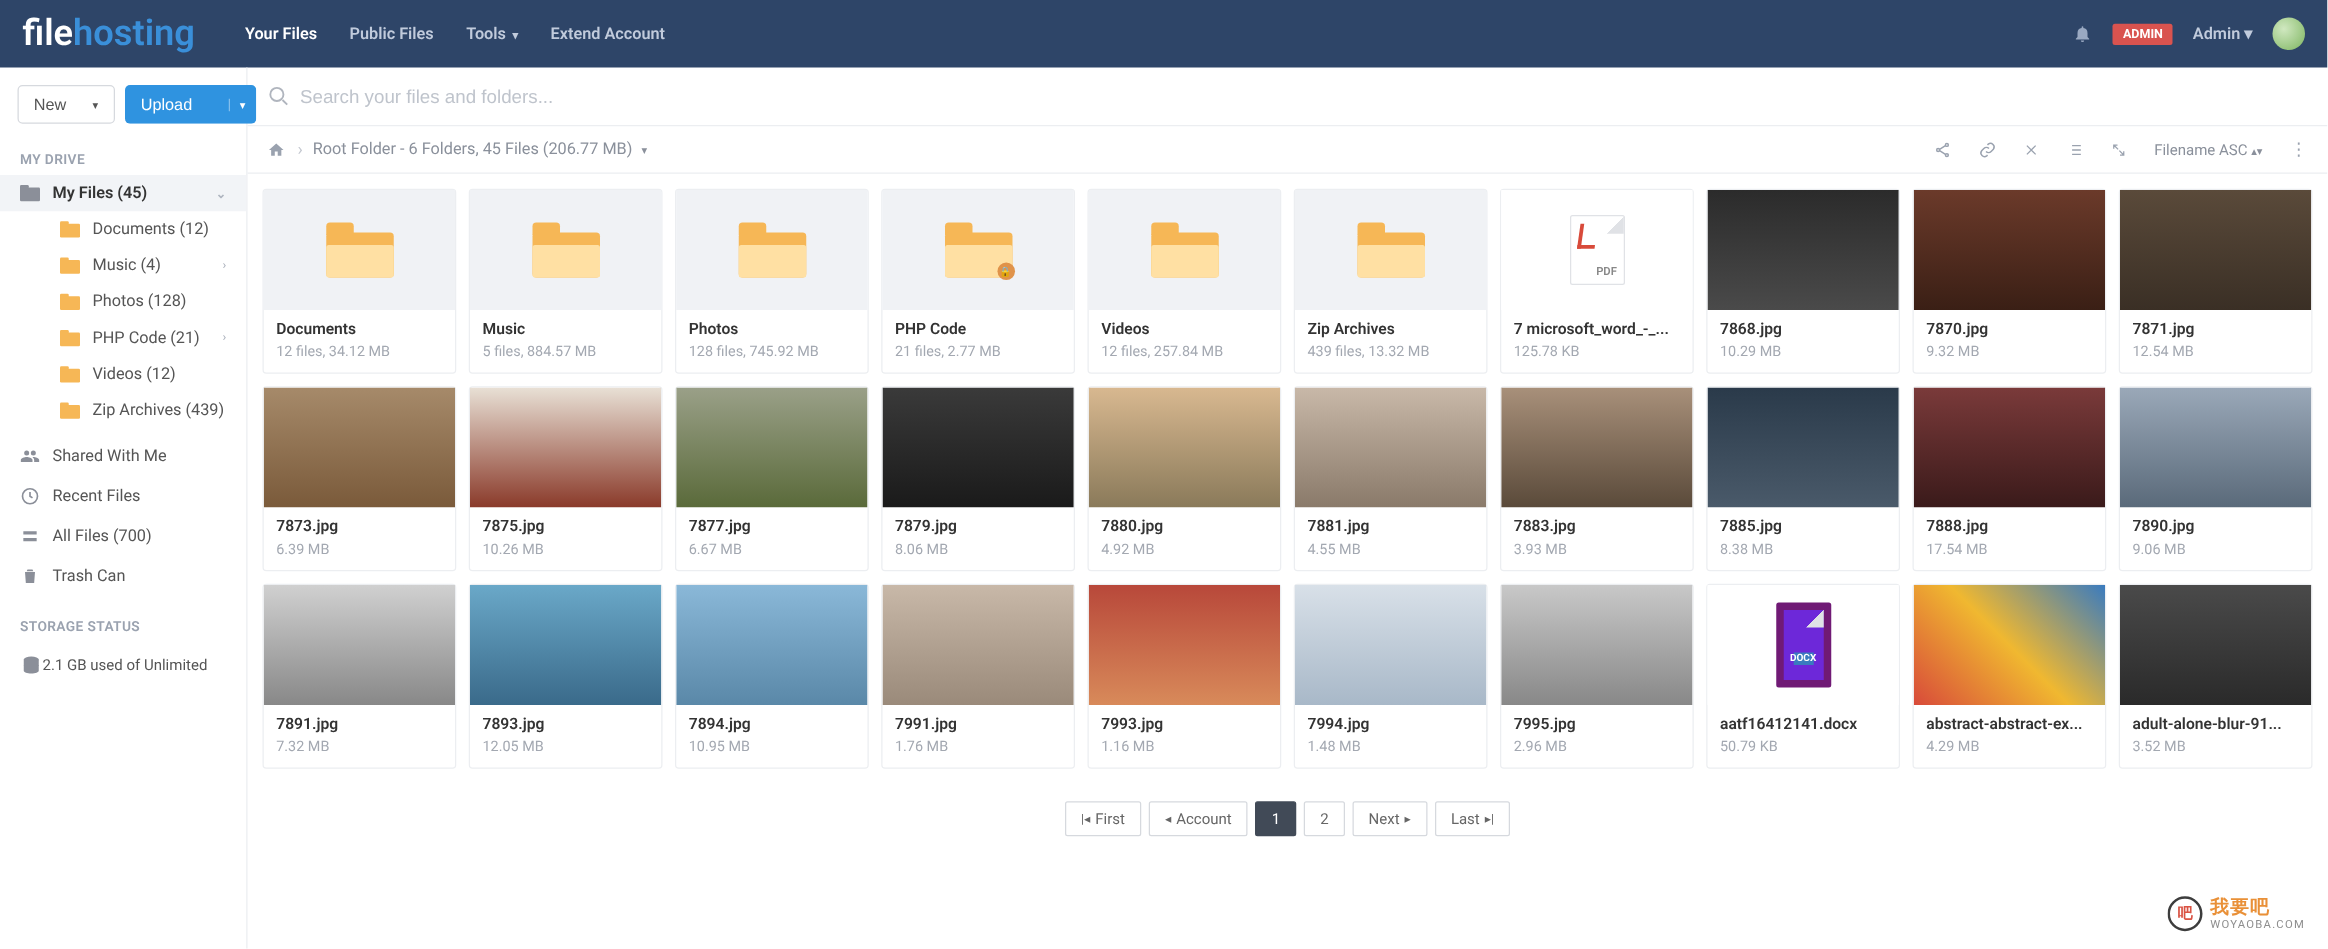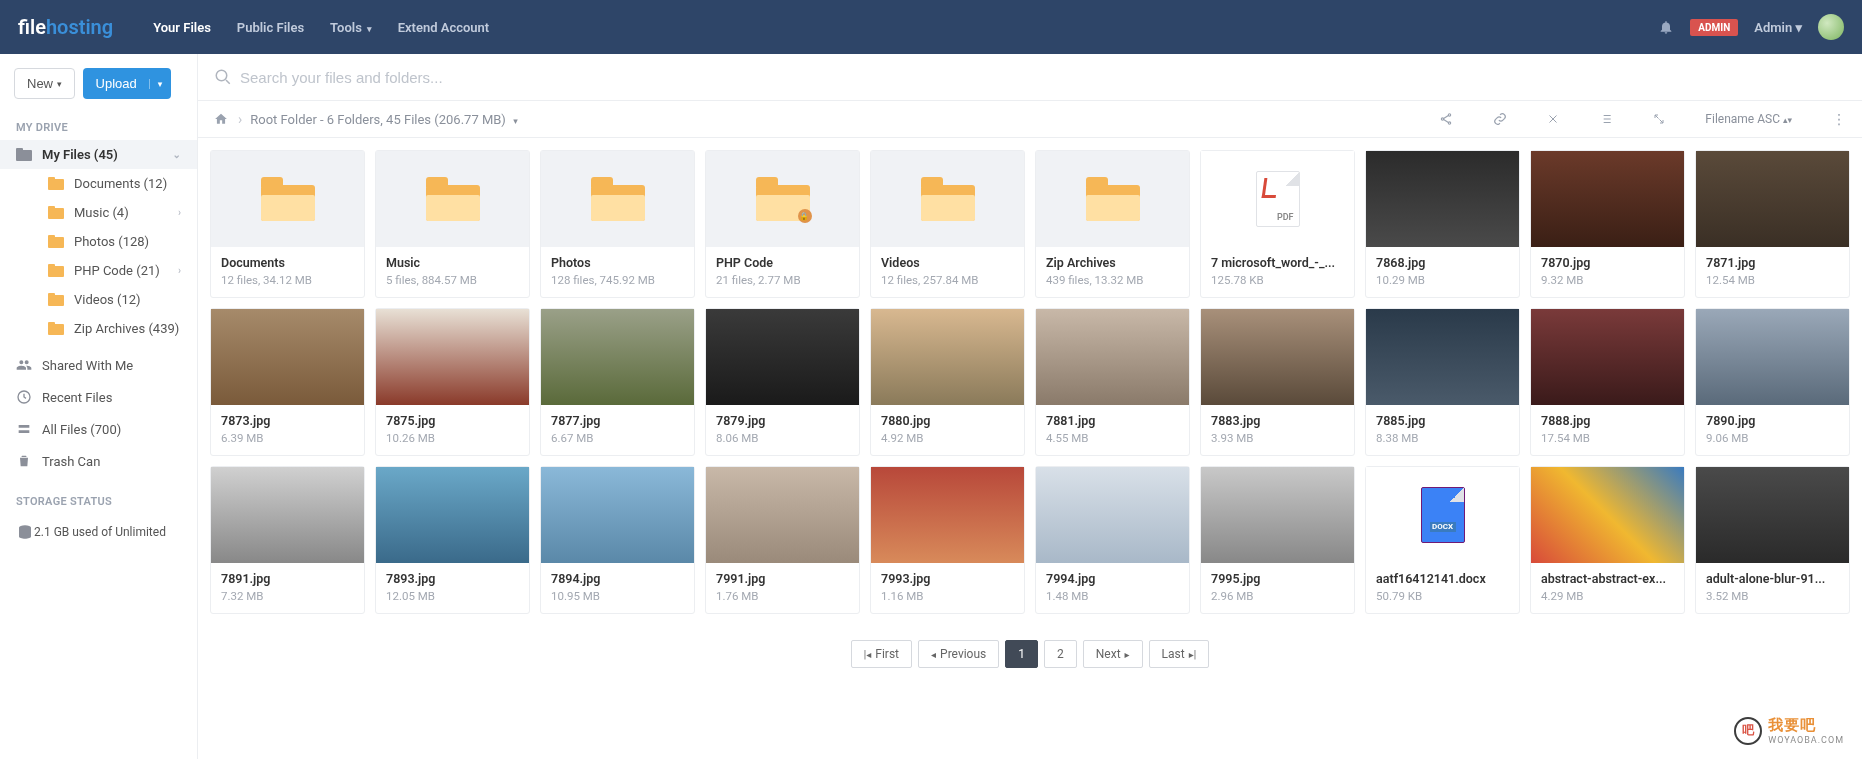--- a/index.html
+++ b/index.html
@@ -1,40 +1,40 @@
 <!DOCTYPE html>
 <html><head>
 <meta charset="utf-8">
 <style>
 * { box-sizing: border-box; margin: 0; padding: 0; }
 body { font-family: -apple-system, BlinkMacSystemFont, "Segoe UI", Roboto, Helvetica, Arial, sans-serif; font-size: 13px; color: #333; background: #fff; }
 
 
 .topbar { background: #2e4568; color: #fff; height: 54px; display: flex; align-items: center; padding: 0 18px; }
-.logo { font-size: 20px; font-weight: 600; letter-spacing: 0; margin-right: 40px; }
+.logo { font-size: 29px; font-weight: 600; letter-spacing: 0; margin-right: 40px; }
 .logo .f { color: #fff; }
 .logo .h { color: #3a8fd9; }
 .nav { display: flex; gap: 26px; }
 .nav-item { color: #c1cbdc; font-weight: 600; font-size: 13px; cursor: pointer; }
 .nav-item.active { color: #fff; }
 .nav-item .caret { font-size: 9px; margin-left: 2px; }
 .topbar-right { margin-left: auto; display: flex; align-items: center; gap: 16px; }
 .bell-icon { color: #9aa9c2; font-size: 16px; cursor: pointer; }
 .admin-badge { background: #d9534f; color: #fff; font-size: 10px; font-weight: 700; padding: 3px 8px; border-radius: 2px; }
 .user-drop { color: #c1cbdc; font-weight: 600; cursor: pointer; }
 .avatar { width: 26px; height: 26px; border-radius: 50%; background: radial-gradient(circle at 35% 35%, #d0e8c0, #7db560); display:inline-block; }
 
 
 .shell { display: flex; }
 .sidebar { width: 198px; min-width: 198px; border-right: 1px solid #eceef1; min-height: calc(100vh - 54px); padding-top: 10px; }
 .content { flex: 1; min-width: 0; }
 
 
 .side-actions { display: flex; gap: 8px; padding: 4px 14px 14px; }
-.btn { border-radius: 4px; font-size: 13px; font-weight: 500; cursor: pointer; border: 1px solid transparent; padding: 7px 12px; display: inline-flex; align-items: center; gap: 4px; }
+.btn { border-radius: 4px; font-size: 13px; font-weight: 500; cursor: pointer; border: 1px solid transparent; padding: 7px 12px; display: inline-flex; align-items: center; gap: 21px; }
 .btn-outline { background: #fff; border-color: #d6d9de; color: #555; }
 .btn-primary { background: #2f93e0; color: #fff; }
 .btn .caret { font-size: 9px; }
 .btn-upload { padding-right: 8px; }
 .btn-upload .split { margin-left: 8px; border-left: 1px solid rgba(255,255,255,.4); padding-left: 8px; }
 
 
 .side-head { color: #9aa2af; font-size: 11px; letter-spacing: 0.3px; padding: 8px 16px 6px; font-weight: 600; }
 .tree { list-style: none; }
 .tree li { padding: 7px 16px; cursor: pointer; color: #555; display: flex; align-items: center; gap: 10px; }
@@ -56,21 +56,21 @@
 .search-row { display:flex; align-items:center; padding: 14px 16px; border-bottom:1px solid #eceef1; }
 .search-row .sicon { color:#b0b5be; font-size:16px; margin-right:8px; }
 .search-row input { border:none; outline:none; font-size:15px; color:#555; flex:1; }
 .search-row input::placeholder { color:#bfc4cc; }
 
 .crumb-row { display:flex; align-items:center; padding: 10px 16px; border-bottom:1px solid #eceef1; color:#8a909b; }
 .crumb-home { color:#9aa2af; margin-right:10px; cursor:pointer; }
 .crumb-sep { color:#c4c8d0; margin-right:8px; font-size:14px; }
 .crumb-text { color:#8a909b; cursor:pointer; }
 .crumb-text .caret { font-size:9px; margin-left:4px; }
-.crumb-tools { margin-left:auto; display:flex; align-items:center; gap:40px; color:#9aa2af; }
+.crumb-tools { margin-left:auto; display:flex; align-items:center; gap:22px; color:#9aa2af; }
 .crumb-tools .ti { cursor:pointer; }
 .sort-label { color:#8a909b; font-size:12px; cursor:pointer; }
 
 
 .grid { padding: 12px; display:grid; grid-template-columns: repeat(10, 1fr); gap: 10px; }
 .card { border:1px solid #eceef1; border-radius:3px; background:#fff; cursor:pointer; display:flex; flex-direction:column; }
 .card .thumb { height: 96px; background:#f0f2f5; display:flex; align-items:center; justify-content:center; position:relative; overflow:hidden; }
 .card .thumb.white { background:#fff; }
 .card .meta { padding: 8px 10px 10px; }
 .card .title { font-weight:600; font-size:12.5px; color:#333; white-space:nowrap; overflow:hidden; text-overflow:ellipsis; }
@@ -81,21 +81,21 @@
 .big-folder .body { position:absolute; bottom:0; left:0; width:54px; height:36px; background:#f6b756; border-radius:3px; }
 .big-folder .tab { position:absolute; top:0; left:0; width:22px; height:10px; background:#f6b756; border-radius:3px 3px 0 0; }
 .big-folder .front { position:absolute; bottom:0; left:0; width:54px; height:26px; background:#ffe0a3; border-radius:2px; }
 .big-folder .lock { position:absolute; bottom:-2px; right:-2px; width:14px; height:14px; border-radius:50%; background:#e0934a; display:flex; align-items:center; justify-content:center; color:#fff; font-size:8px; }
 
 
 .file-pdf { width:44px; height:56px; background:#fff; border:1px solid #e0e2e6; border-radius:2px; position:relative; display:flex; align-items:flex-end; justify-content:center; }
 .file-pdf::before { content:""; position:absolute; top:0; right:0; width:14px; height:14px; background:linear-gradient(135deg, transparent 50%, #e0e2e6 50%); }
 .file-pdf .mark { position:absolute; top:6px; left:6px; width:14px; height:20px; border-left:3px solid #d84a3a; border-bottom:3px solid #d84a3a; transform:skewX(-8deg); }
 .file-pdf .label { font-size:9px; color:#888; position:absolute; bottom:4px; right:5px; font-weight:600; }
-.file-docx { width:44px; height:56px; background:#3b82f6; border:1px solid #701a75; border-radius:2px; position:relative; }
+.file-docx { width:44px; height:68px; background:#6d28d9; border:6px solid #701a75; border-radius:2px; position:relative; }
 .file-docx::before { content:""; position:absolute; top:0; right:0; width:14px; height:14px; background:linear-gradient(135deg, transparent 50%, #e0e2e6 50%); }
 .file-docx .band { position:absolute; left:8px; right:8px; top:34px; height:10px; background:#3a7bbf; }
 .file-docx .txt { position:absolute; left:0; right:0; top:34px; height:10px; color:#fff; font-size:8px; font-weight:700; text-align:center; line-height:10px; }
 
 
 .ph { width:100%; height:100%; }
 
 
 .pager { display:flex; justify-content:center; gap:6px; padding: 14px 0 22px; }
 .pbtn { border:1px solid #d6d9de; background:#fff; color:#666; padding:6px 12px; border-radius:2px; cursor:pointer; font-size:12px; display:inline-flex; align-items:center; gap:4px; }
@@ -592,21 +592,21 @@
         </div>
       </div>
 
     <div class="pager">
       <span class="pbtn">
           <span class="ar">|◂</span>
           <span>First</span>
         </span>
       <span class="pbtn">
           <span class="ar">◂</span>
-          <span>Previous</span>
+          <span>Account</span>
         </span>
       <span class="pbtn active">1</span>
       <span class="pbtn">2</span>
       <span class="pbtn">
           <span>Next</span>
           <span class="ar">▸</span>
         </span>
       <span class="pbtn">
           <span>Last</span>
           <span class="ar">▸|</span>

